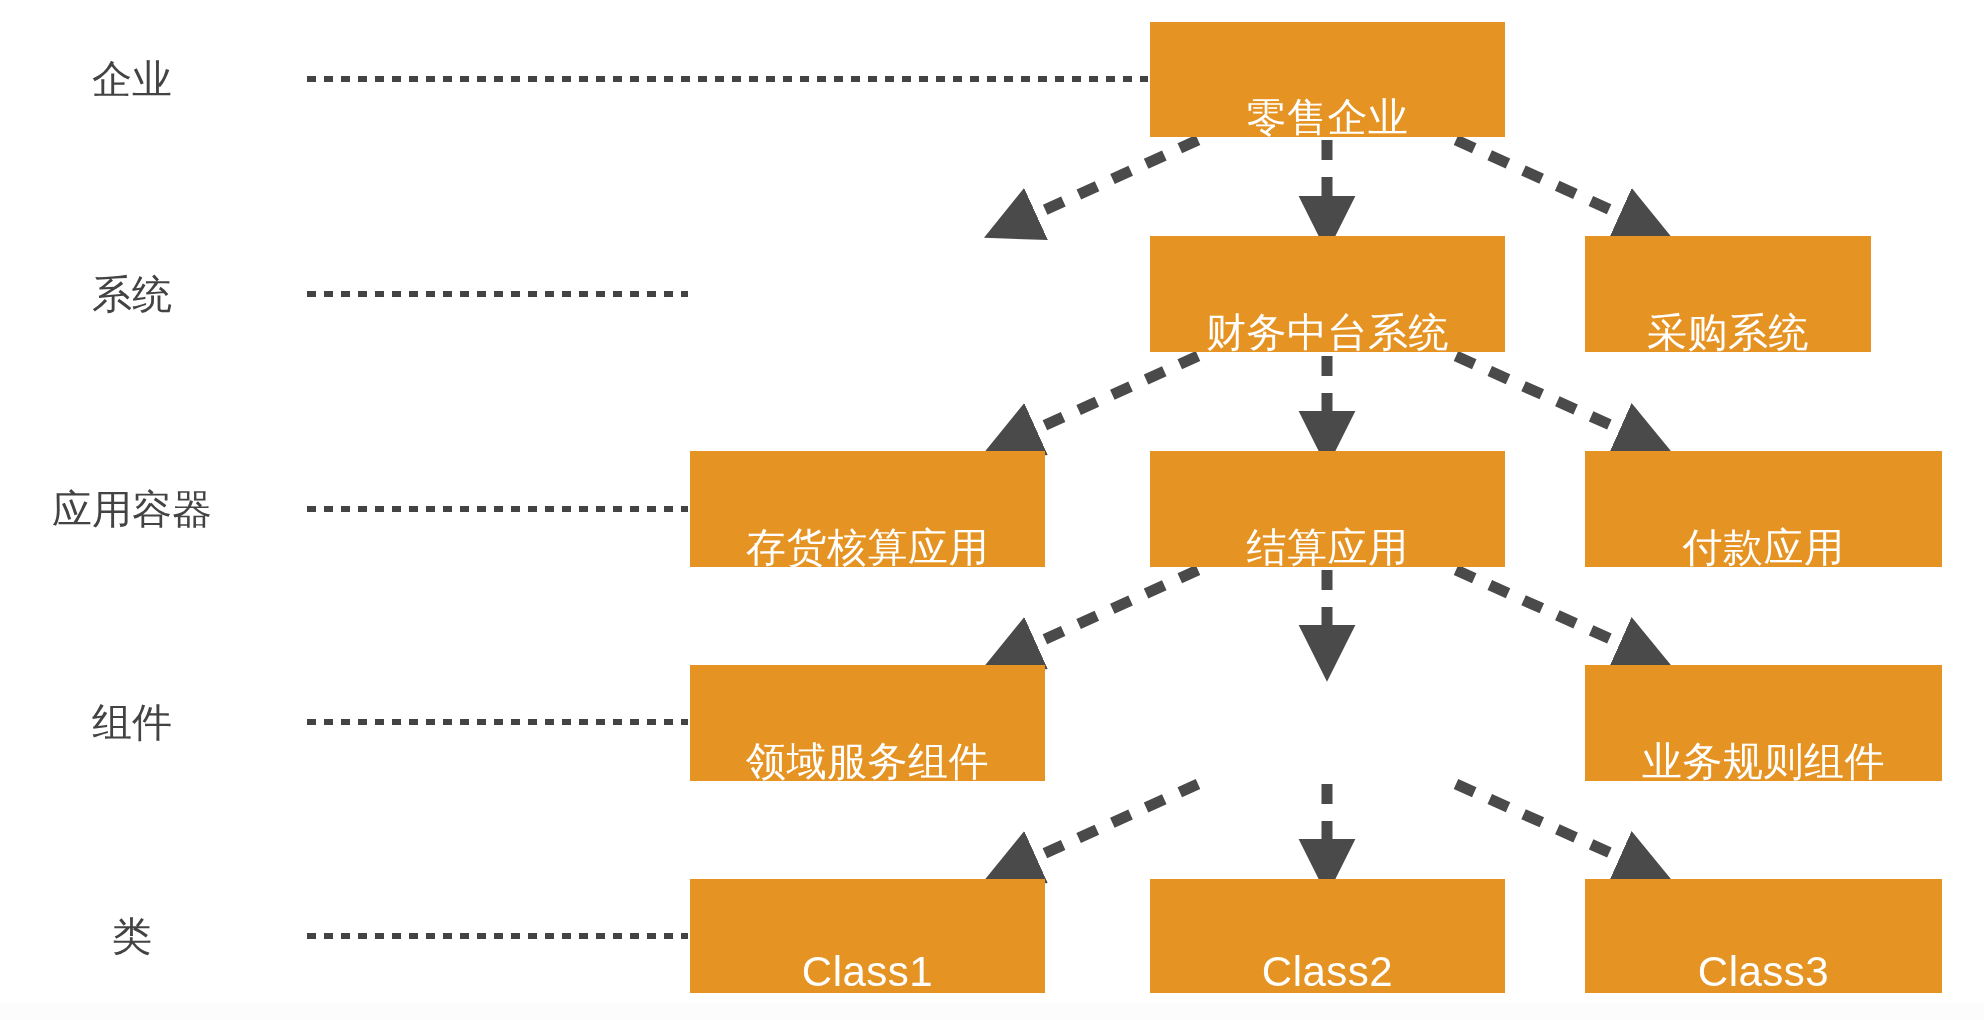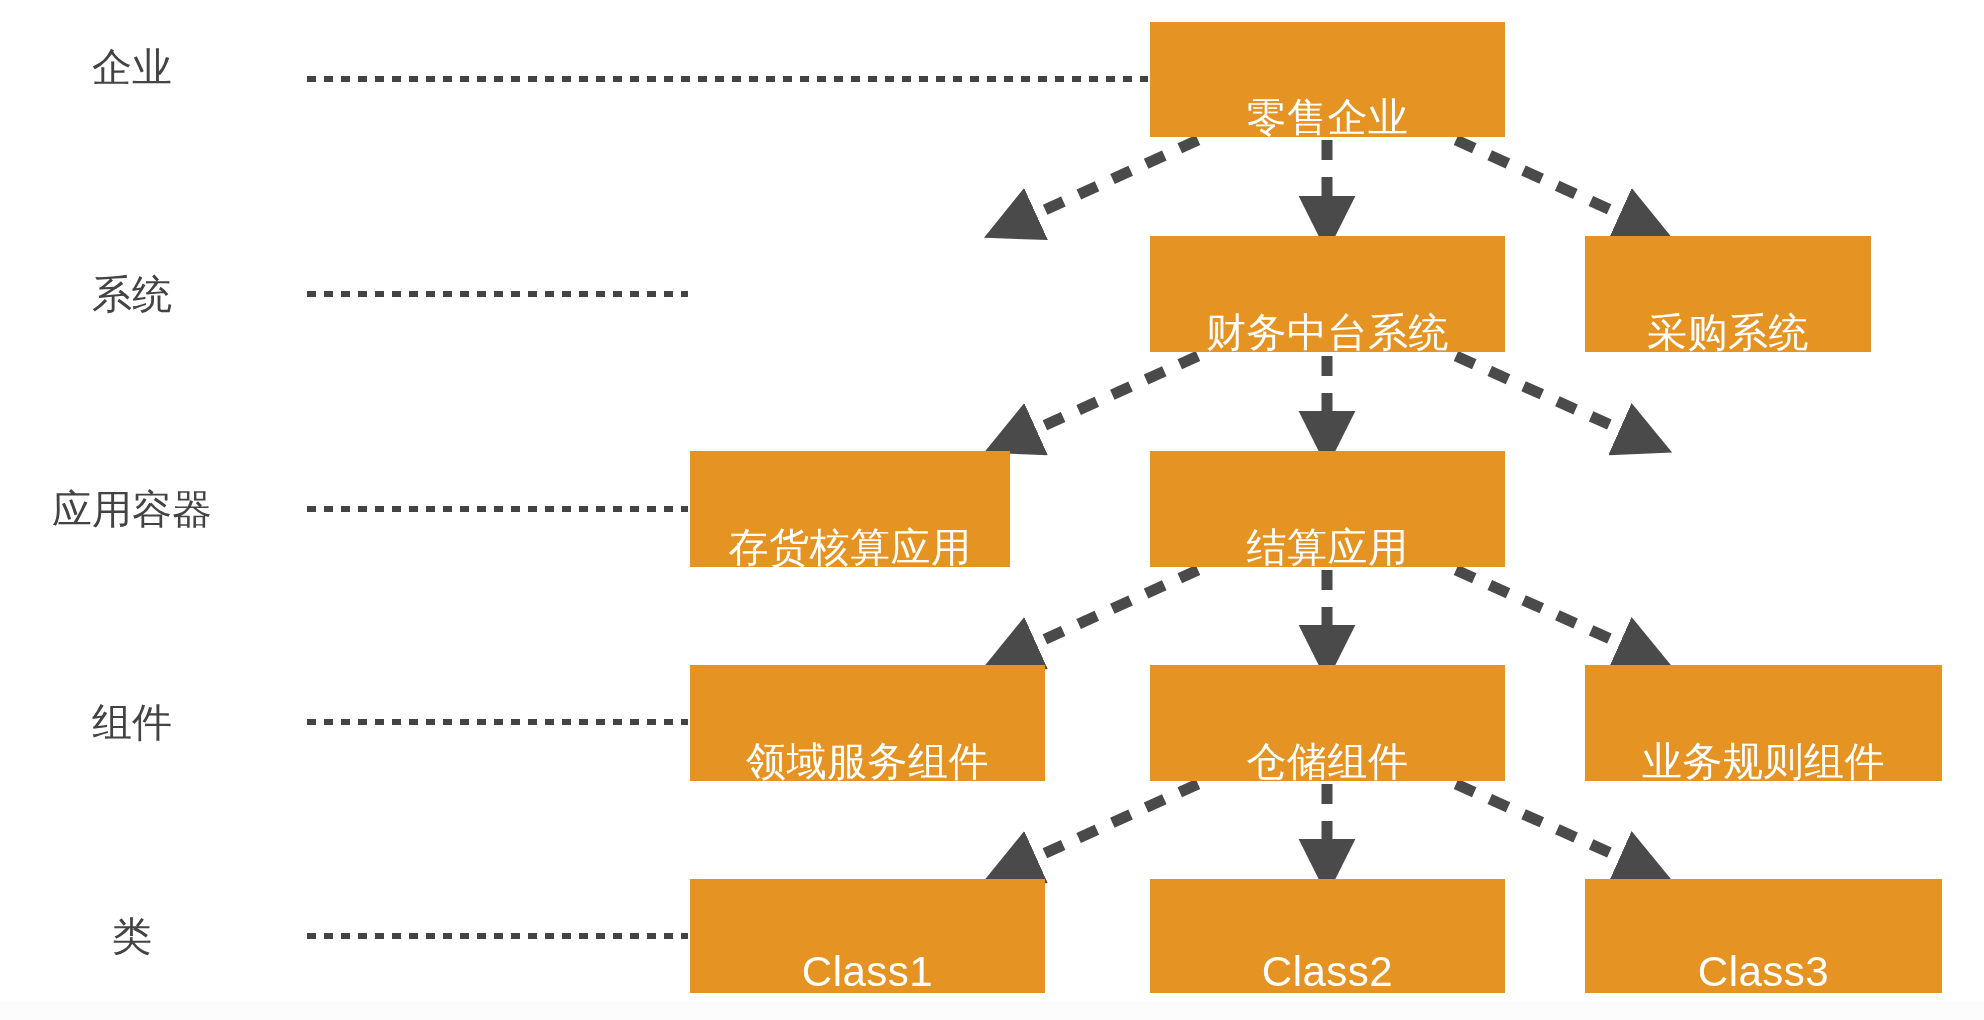--- a/index.html
+++ b/index.html
@@ -94,49 +94,49 @@
       <line x1="1198" y1="570" x2="1012" y2="654"></line>
       <line x1="1327" y1="570" x2="1327" y2="651"></line>
       <line x1="1456" y1="570" x2="1644" y2="654"></line>
 
       <line x1="1198" y1="784" x2="1012" y2="868"></line>
       <line x1="1327" y1="784" x2="1327" y2="865"></line>
       <line x1="1456" y1="784" x2="1644" y2="868"></line>
     </g>
   </svg>
 
-  <div class="row-label" style="left:92px;  top:67px;text-align:center;">企业</div>
+  <div class="row-label" style="left:92px;  top:79px;text-align:center;">企业</div>
   <div class="row-label" style="left:92px;  top:294px;">系统</div>
   <div class="row-label" style="left:52px; top:509px;">应用容器</div>
   <div class="row-label" style="left:92px;  top:722px;">组件</div>
   <div class="row-label" style="left:112px; top:936px;">类</div>
 
   <div class="node-box" style="left:1150px; top:22px; width:355px; height:115px;">
     <span class="node-label">零售企业</span>
   </div>
 
   <div class="node-box" style="left:1150px; top:236px; width:355px; height:116px;">
     <span class="node-label">财务中台系统</span>
   </div>
   <div class="node-box" style="left:1585px; top:236px; width:286px; height:116px;">
     <span class="node-label">采购系统</span>
   </div>
 
-  <div class="node-box" style="left:690px; top:451px; width:320px; height:116px;">
+  <div class="node-box" style="left:690px; top:451px; width:355px; height:116px;">
     <span class="node-label">存货核算应用</span>
   </div>
   <div class="node-box" style="left:1150px; top:451px; width:355px; height:116px;">
     <span class="node-label">结算应用</span>
   </div>
+  <div class="node-box" style="left:1585px; top:451px; width:357px; height:116px;">
+    <span class="node-label">付款应用</span>
+  </div>
 
   <div class="node-box" style="left:690px; top:665px; width:355px; height:116px;">
     <span class="node-label">领域服务组件</span>
-  </div>
-  <div class="node-box" style="left:1150px; top:665px; width:355px; height:116px;">
-    <span class="node-label">仓储组件</span>
   </div>
   <div class="node-box" style="left:1585px; top:665px; width:357px; height:116px;">
     <span class="node-label">业务规则组件</span>
   </div>
 
   <div class="node-box" style="left:690px; top:879px; width:355px; height:114px;">
     <span class="node-label latin">Class1</span>
   </div>
   <div class="node-box" style="left:1150px; top:879px; width:355px; height:114px;">
     <span class="node-label latin">Class2</span>

